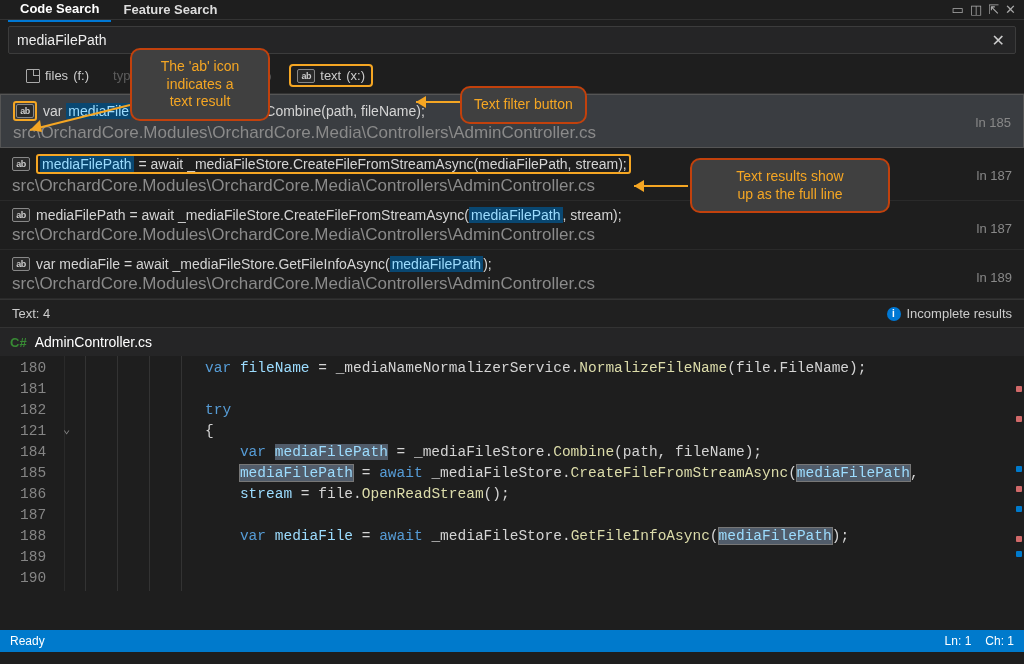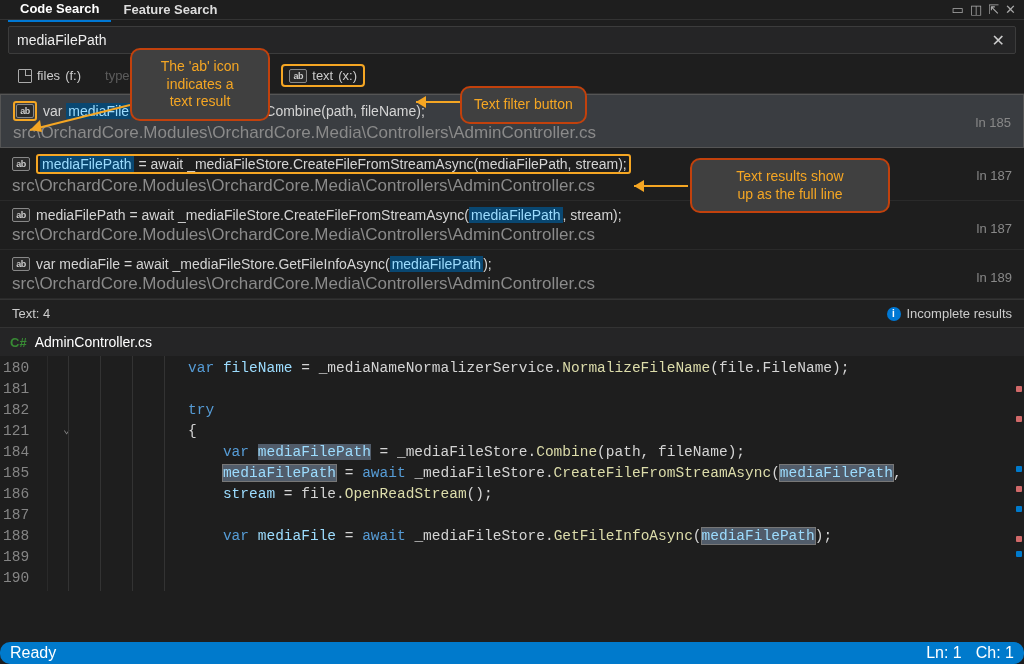--- a/index.html
+++ b/index.html
@@ -27,21 +27,21 @@
     height: 28px;
     border-radius: 2px;
   }
   .searchbar input {
     flex: 1; background: transparent; border: none; outline: none;
     color: #eee; font-size: 14px; padding: 0 8px;
     height: 100%;
   }
   .searchbar .clear { padding: 0 10px; color: #ccc; cursor: pointer; font-size: 16px; }
   
-  .filters { display: flex; align-items: center; gap: 12px; padding: 4px 12px 6px 12px; }
+  .filters { display: flex; align-items: center; gap: 12px; padding: 4px 12px 6px 20px; }
   .chip { display: flex; align-items: center; gap: 5px; padding: 2px 6px; color: #ccc; font-size: 13px; }
   .chip.framed { border: 1px solid #555; border-radius: 3px; }
   .chip.ann { border: 2px solid #f5a623; border-radius: 4px; }
   .ab-icon {
     display: inline-flex; align-items: center; justify-content: center;
     width: 18px; height: 14px; border: 1px solid #888; border-radius: 2px;
     font-size: 9px; font-weight: 700; color: #ccc; letter-spacing: -0.5px;
     background: #2a2a2a;
   }
   .file-icon { width:14px; height:14px; border:1px solid #aaa; border-radius:1px; display:inline-block; position:relative;}
@@ -62,39 +62,39 @@
   .ann-box { border: 2px solid #f5a623; border-radius: 3px; padding: 0 2px; display:inline-flex; align-items:center; gap:5px;}
   
   .res-footer { display:flex; align-items:center; padding: 6px 12px; border-top:1px solid #333; background:#202020;}
   .res-footer .left { color:#ccc; }
   .res-footer .right { margin-left:auto; display:flex; align-items:center; gap:6px; color:#ccc;}
   .info-icon { width:14px;height:14px;border-radius:50%;background:#0078d4;color:#fff;display:inline-flex;align-items:center;justify-content:center;font-size:10px;font-weight:700;}
   
   .editor-tab { display:flex; align-items:center; gap:8px; padding:6px 10px; background:#252526; border-top:1px solid #333;}
   .cs-icon { color:#388a34; font-weight:700; font-size:13px;}
   .editor { display:flex; background:#1e1e1e; font-family: Consolas, "Courier New", monospace; font-size:14.5px; position:relative;}
-  .gutter { background:#1e1e1e; color:#858585; text-align:right; padding: 2px 18px 2px 3px; user-select:none; border-right:1px solid #2a2a2a;}
+  .gutter { background:#1e1e1e; color:#858585; text-align:right; padding: 2px 18px 2px 20px; user-select:none; border-right:1px solid #2a2a2a;}
   .gutter div { height: 21px; line-height:21px; }
   .code { padding:2px 0; position:relative; flex:1; overflow:hidden;}
   .code .ln { height:21px; line-height:21px; white-space: pre; padding-left: 140px; }
   .code .ind-guide { position:absolute; top:0; bottom:0; border-left:1px solid #333;}
   .tok-kw { color:#569cd6; }
   .tok-type { color:#4ec9b0; }
   .tok-var { color:#9cdcfe; }
   .tok-func { color:#dcdcaa; }
   .tok-punc { color:#d4d4d4; }
   .tok-null { color:#569cd6; }
   .hl-find { background:#515c6a; }
   .hl-find-box { background:#515c6a; outline:1px solid #777; }
   .chevron { position:absolute; left: 63px; color:#888; font-size:12px;}
   .minimap { position:absolute; right:0; top:0; bottom:0; width:14px; background:#1e1e1e;}
   .minimap .mark{position:absolute;right:2px;width:6px;height:6px;background:#d16969;border-radius:1px;}
   .minimap .mark.b{background:#007acc;}
   
-  .statusbar { position:absolute; bottom:0; left:0; right:0; height:22px; background:#007acc; color:#fff; display:flex; align-items:center; font-size:16px; padding:0 10px;border-radius:10px;}
+  .statusbar { position:absolute; bottom:12px; left:0; right:0; height:22px; background:#007acc; color:#fff; display:flex; align-items:center; font-size:12px; padding:0 10px;}
   .statusbar .r { margin-left:auto; display:flex; gap:14px;}
   
   .callout {
     position:absolute; z-index:50;
     background:#404040; border:2px solid #c2410c; border-radius:10px;
     color:#f5a623; font-size:14px; line-height:1.25; padding:8px 12px;
     text-align:center;
   }
   .arrow { position:absolute; z-index:49; pointer-events:none;}
   .arrow line { stroke:#f5a623; stroke-width:2; }

